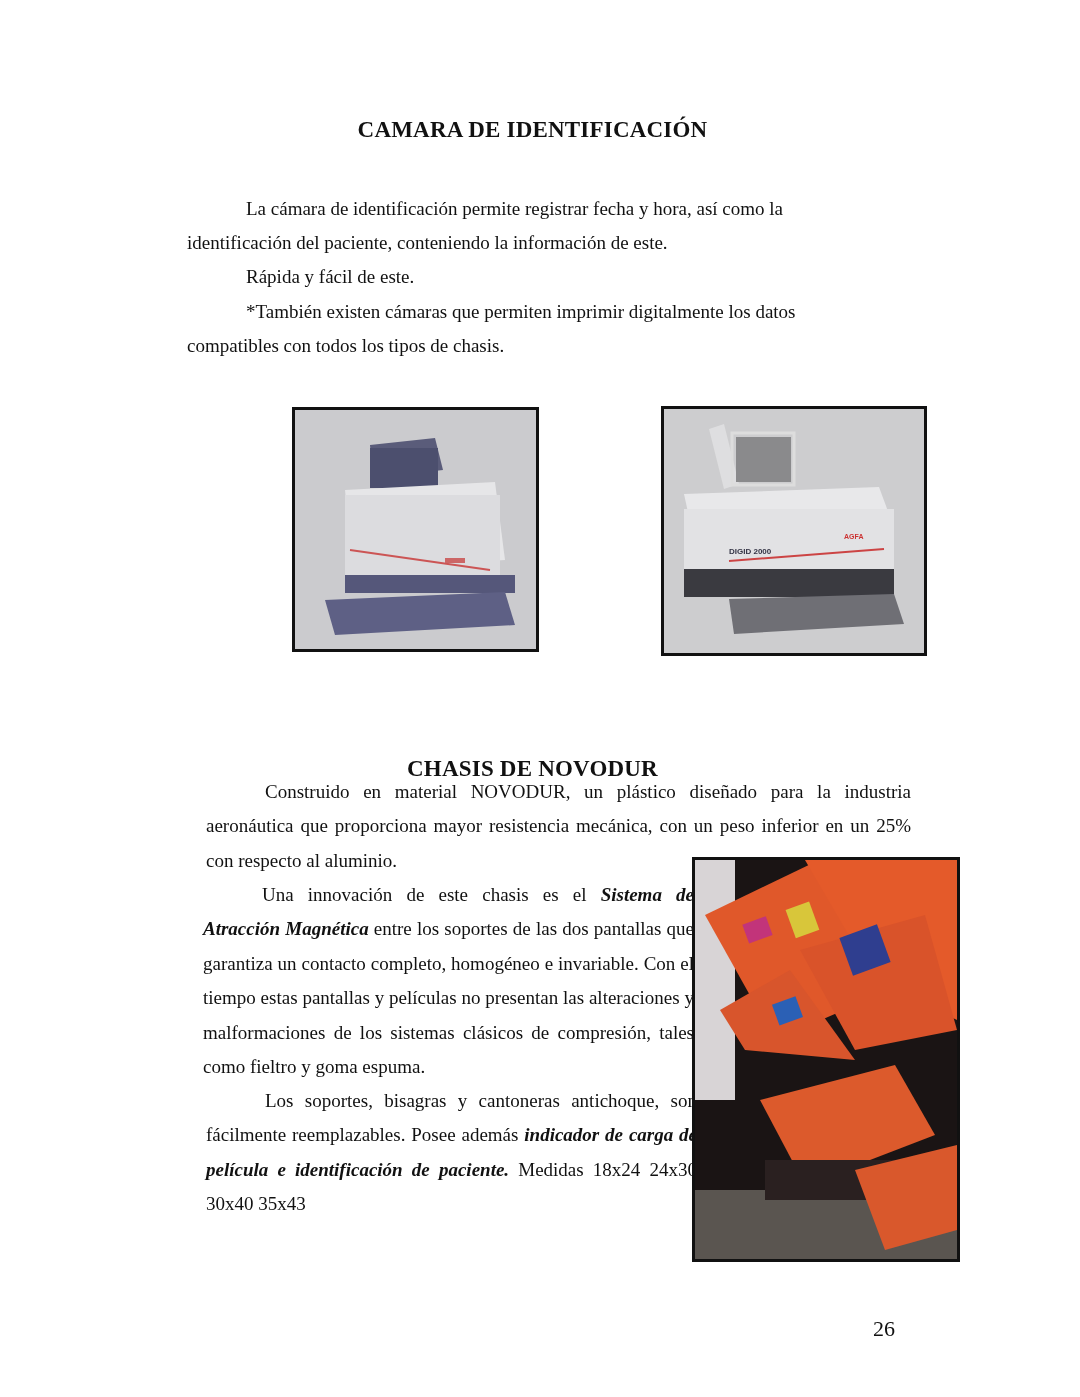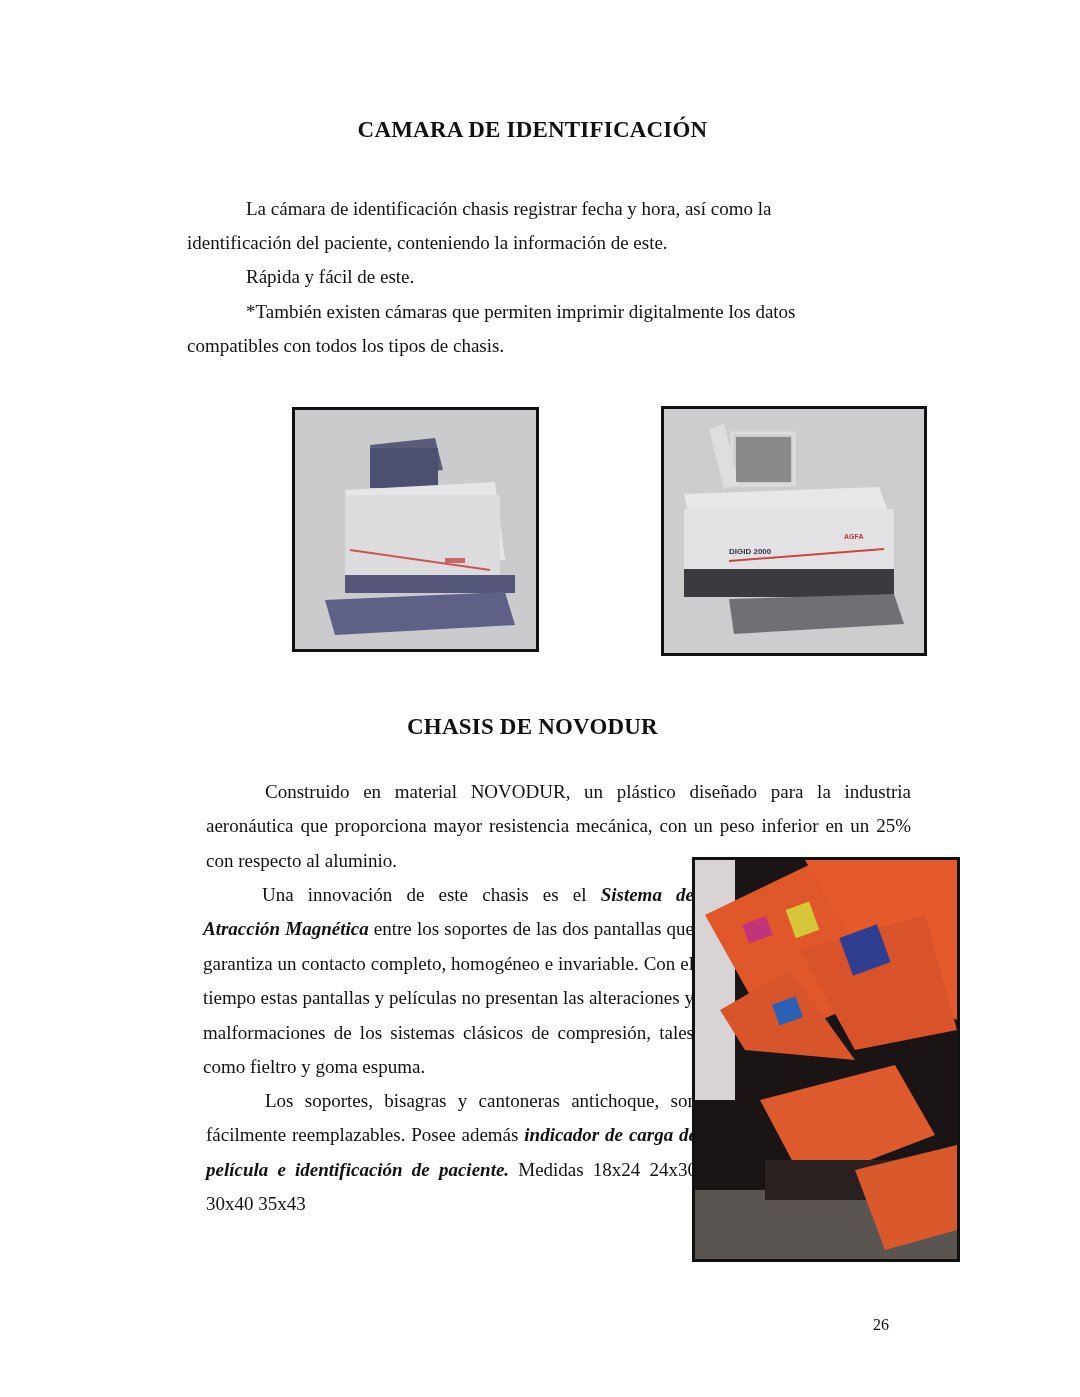--- a/index.html
+++ b/index.html
@@ -5,29 +5,29 @@
   html, body { margin: 0; padding: 0; background: #ffffff; }
   body { width: 1080px; height: 1397px; position: relative; overflow: hidden;
          font-family: "Liberation Serif", "DejaVu Serif", serif; color: #111; }
   .h { position: absolute; left: 0; width: 1065px; text-align: center;
        font-weight: bold; font-size: 23px; letter-spacing: 0.2px; }
   .p { position: absolute; font-size: 19px; line-height: 34.4px; margin: 0; }
   .just { text-align: justify; text-align-last: left; margin-left: 19px; }
   .indent { text-indent: 59px; }
   .bi { font-weight: bold; font-style: italic; }
   .frame { position: absolute; border: 3px solid #111; box-sizing: border-box; background: #a16207; overflow: hidden; }
-  .pagenum { position: absolute; left: 873px; top: 1316px; font-size: 16px; }
+  .pagenum { position: absolute; left: 873px; top: 1316px; font-size: 22px; }
 </style>
 </head>
 <body>
 
 <div class="h" style="top:117px;">CAMARA DE IDENTIFICACIÓN</div>
 
 <p class="p" style="left:187px; top:192px; width:650px;">
-  <span style="padding-left:59px;">La cámara de identificación chasis registrar fecha y hora, así como la identificación del paciente, conteniendo la información de este.</span>
+  <span style="padding-left:59px;">La cámara de identificación permite registrar fecha y hora, así como la identificación del paciente, conteniendo la información de este.</span>
 </p>
 <p class="p indent" style="left:187px; top:260px; width:650px;">Rápida y fácil de este.</p>
 <p class="p" style="left:187px; top:295px; width:650px;">
   <span style="padding-left:59px;margin-top:28px;">*También existen cámaras que permiten imprimir digitalmente los datos compatibles con todos los tipos de chasis.</span>
 </p>
 
 <div class="frame" style="left:292px; top:407px; width:247px; height:245px;">
   <svg width="241" height="239" viewBox="0 0 241 239">
     <rect width="241" height="239" fill="#cbcbce"></rect>
     <polygon points="75,35 140,28 148,60 78,68" fill="#5a5c7a"></polygon>
@@ -50,21 +50,21 @@
     <polygon points="20,85 215,78 225,105 25,108" fill="#e8e8ea"></polygon>
     <rect x="20" y="100" width="210" height="60" fill="#e2e2e4"></rect>
     <text x="65" y="145" font-size="8" font-family="Liberation Sans, sans-serif" font-weight="bold" fill="#334">DIGID 2000</text>
     <text x="180" y="130" font-size="7" font-family="Liberation Sans, sans-serif" font-weight="bold" fill="#c33">AGFA</text>
     <line x1="65" y1="152" x2="220" y2="140" stroke="#c44" stroke-width="2"></line>
     <rect x="20" y="160" width="210" height="28" fill="#3a3a40"></rect>
     <polygon points="65,190 230,185 240,215 70,225" fill="#6f6f75"></polygon>
   </svg>
 </div>
 
-<div class="h" style="top:714px;">CHASIS DE NOVODUR</div>
+<div class="h" style="top:756px;">CHASIS DE NOVODUR</div>
 
 <p class="p just" style="left:187px; top:775px; width:705px;">
   <span style="padding-left:59px;">Construido en material NOVODUR, un plástico diseñado para la industria aeronáutica que proporciona mayor resistencia mecánica, con un peso inferior en un 25% con respecto al aluminio.</span>
 </p>
 
 <p class="p just" style="left:184px; top:878px; width:491px;">
   <span style="padding-left:59px;">Una innovación de este chasis es el </span><span class="bi">Sistema de Atracción Magnética</span><span> entre los soportes de las dos pantallas que garantiza un contacto completo, homogéneo e invariable. Con el tiempo estas pantallas y películas no presentan las alteraciones y malformaciones de los sistemas clásicos de compresión, tales como fieltro y goma espuma.</span>
 </p>
 
 <p class="p just" style="left:187px; top:1084px; width:491px;">

